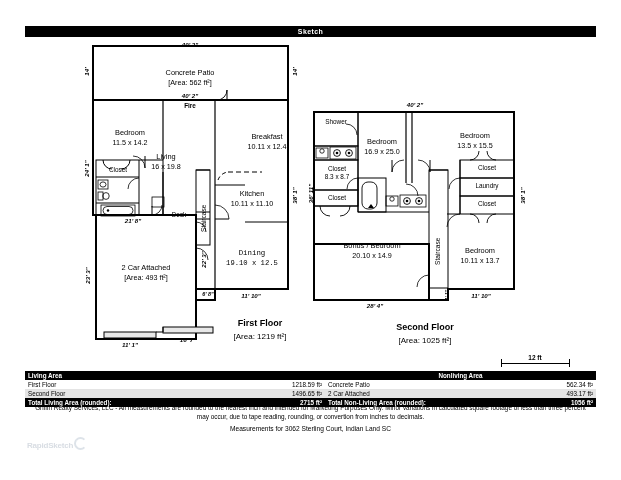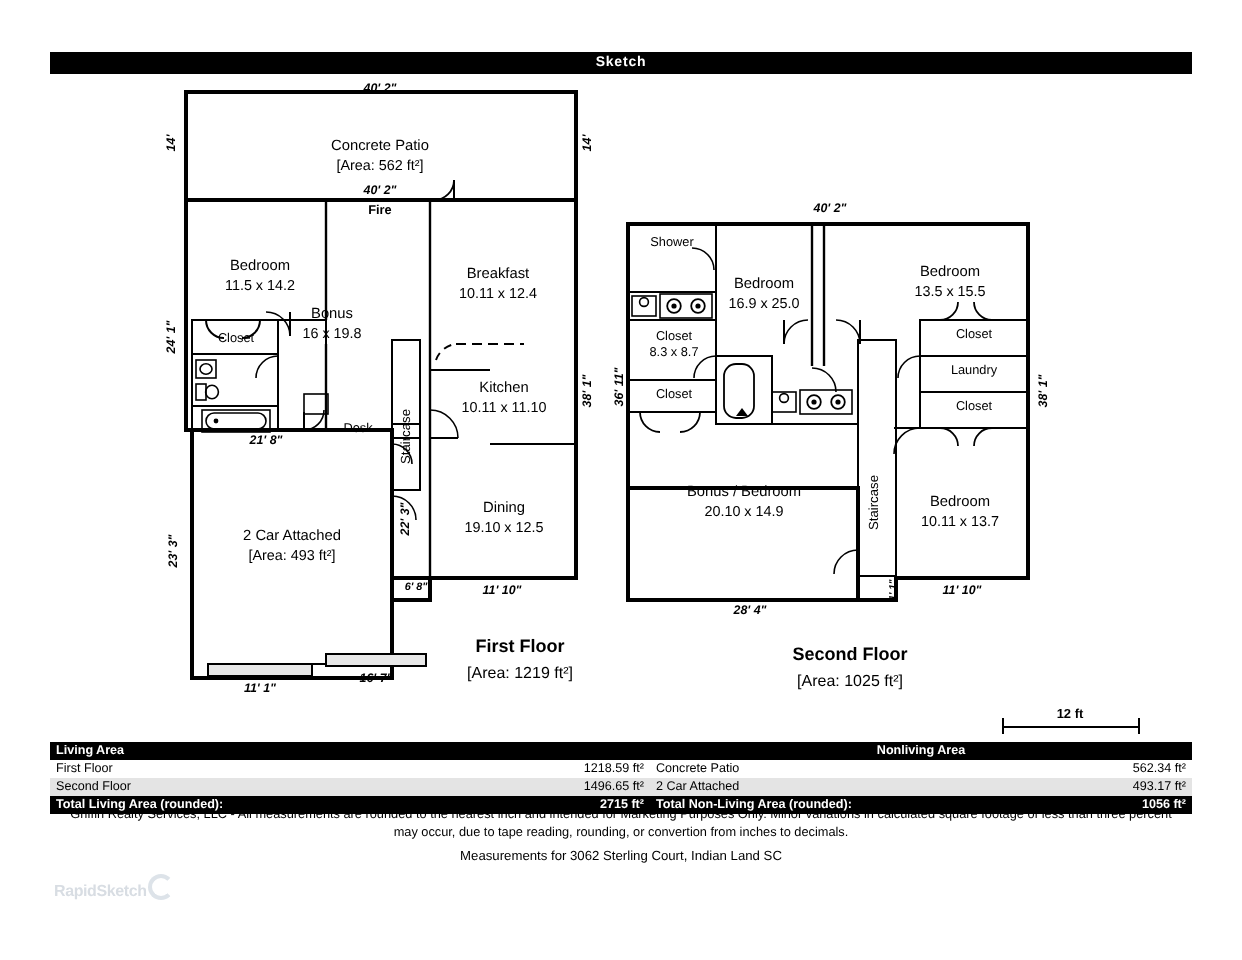--- a/index.html
+++ b/index.html
@@ -173,35 +173,35 @@
     </div>
 
     <div class="small-label" style="left:150px;top:102px;width:80px;font-weight:bold;">Fire</div>
 
     <div class="room-label" style="left:95px;top:128px;width:70px;">
       <span class="rl-name">Bedroom</span>
       <span class="rl-dim">11.5 x 14.2</span>
     </div>
 
     <div class="room-label" style="left:138px;top:152px;width:56px;">
-      <span class="rl-name">Bonus</span>
+      <span class="rl-name">Living</span>
       <span class="rl-dim">16 x 19.8</span>
     </div>
 
-    <div class="room-label" style="left:210px;top:132px;width:78px;">
+    <div class="room-label" style="left:228px;top:132px;width:78px;">
       <span class="rl-name">Breakfast</span>
       <span class="rl-dim">10.11 x 12.4</span>
     </div>
 
     <div class="room-label" style="left:214px;top:189px;width:76px;">
       <span class="rl-name">Kitchen</span>
       <span class="rl-dim">10.11 x 11.10</span>
     </div>
 
-    <div class="room-label" style="left:214px;top:249px;width:76px;">
+    <div class="room-label" style="left:214px;top:249px;width:76px;font-family:Liberation Mono, monospace;">
       <span class="rl-name">Dining</span>
       <span class="rl-dim">19.10 x 12.5</span>
     </div>
 
     <div class="room-label" style="left:100px;top:263px;width:92px;">
       <span class="rl-name">2 Car Attached</span>
       <span class="rl-dim">[Area: 493 ft²]</span>
     </div>
 
     <div class="small-label" style="left:100px;top:166px;width:36px;">Closet</div>

